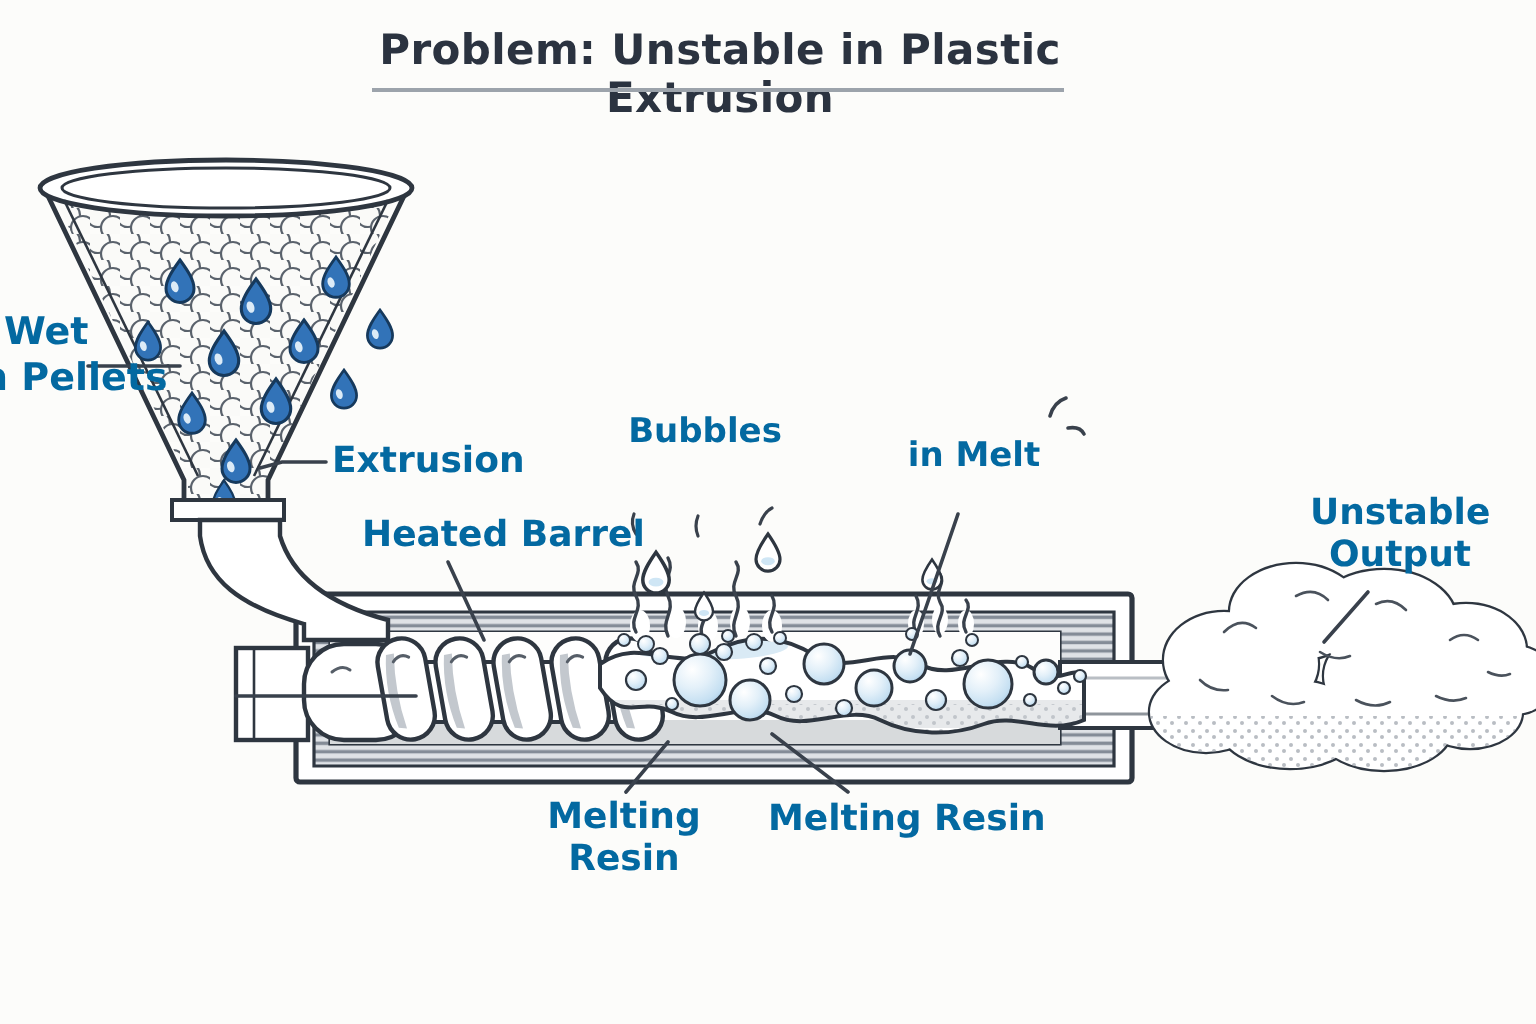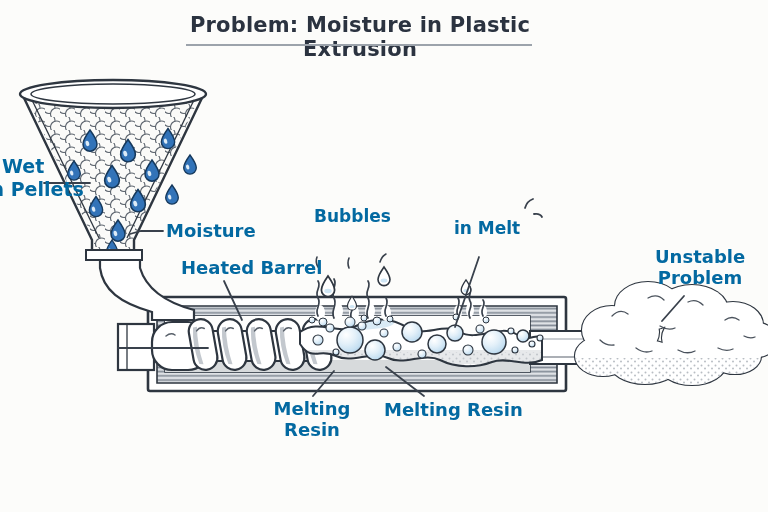--- a/index.html
+++ b/index.html
@@ -275,42 +275,42 @@
     <path d="M118,348 L208,348"></path>
     <path d="M479,257 L455,327"></path>
     <path d="M684,296 L662,321"></path>
     <path d="M313,396 L334,371"></path>
     <path d="M424,396 L386,367"></path>
     <path d="M525,208 q2,-7 8,-9"></path>
     <path d="M534,214 q6,-1 8,3"></path>
   </g>
 </svg>
 
-<div id="title">Problem: Moisture in Plastic Extrusion</div>
+<div id="title">Problem: Unstable in Plastic Extrusion</div>
 <div id="title-underline"></div>
 
 <div class="lbl t19" style="left:2px;top:155px;">Wet</div>
 <div class="lbl t19" style="left:-16px;top:178px;">in Pellets</div>
 
-<div class="lbl t18" style="left:166px;top:220px;">Moisture</div>
+<div class="lbl t18" style="left:166px;top:220px;">Extrusion</div>
 
 <div class="lbl t18" style="left:181px;top:257px;">Heated Barrel</div>
 
 
 <div class="lbl t17 center" style="left:305px;top:206px;width:95px;">
   <div>Bubbles</div>
 </div>
 
 <div class="lbl t17 center" style="left:428px;top:218px;width:118px;">
   <div>in Melt</div>
 </div>
 
 <div class="lbl t18 center" style="left:635px;top:246px;width:90px;margin-left:20px;">
   <div>Unstable</div>
-  <div>Problem</div>
+  <div>Output</div>
 </div>
 
 <div class="lbl t18 center" style="left:272px;top:398px;width:80px;">
   <div>Melting</div>
   <div>Resin</div>
 </div>
 
 <div class="lbl t18" style="left:384px;top:399px;">Melting Resin</div>
 
 </div>

